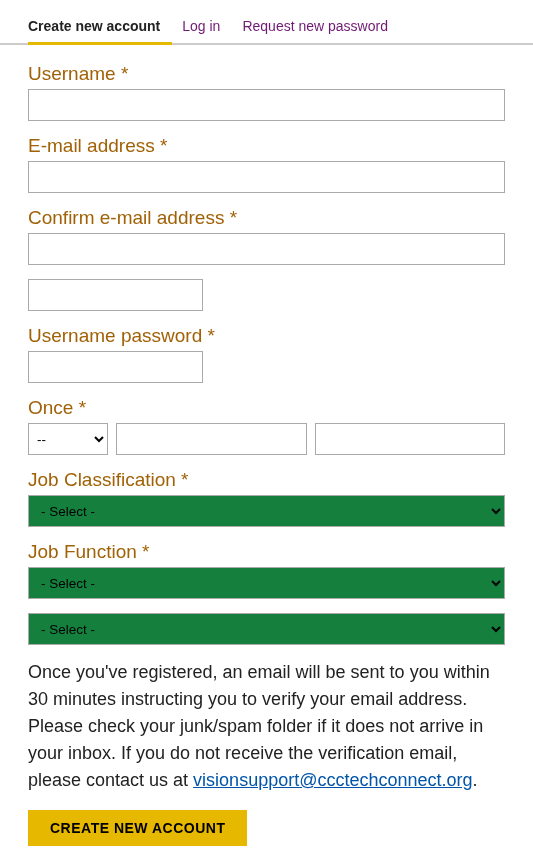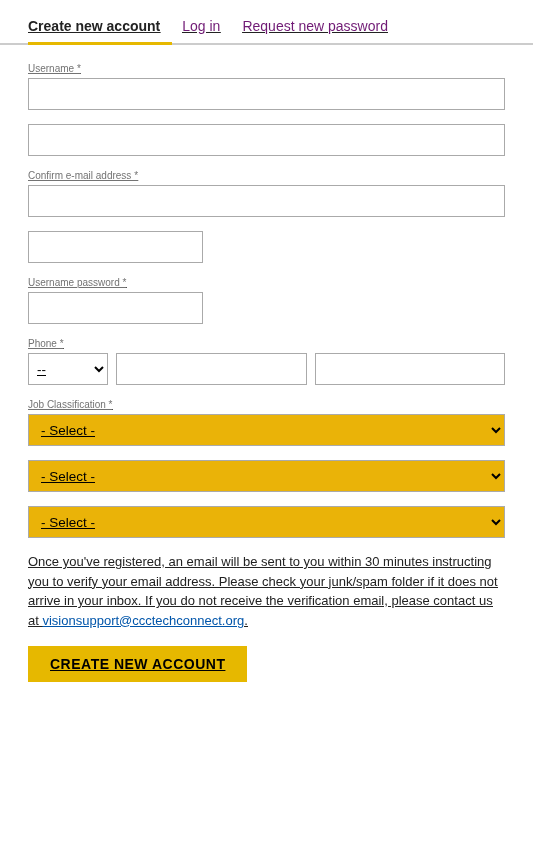--- a/index.html
+++ b/index.html
@@ -1,15 +1,15 @@
 <!DOCTYPE html>
 <html><head>
   <meta charset="utf-8">
   <style>
-    * { box-sizing: border-box; margin: 0; padding: 0; text-decoration: underline; }
+    * { box-sizing: border-box; margin: 0; padding: 0; }
     body {
       font-family: Arial, sans-serif;
       font-size: 14px;
       background: #fff;
       color: #222;
       width: 533px;
       min-height: 865px;
       padding: 0;
     }
 
@@ -47,22 +47,22 @@
       padding: 18px 28px 20px 28px;
     }
 
     .form-group {
       margin-bottom: 14px;
     }
 
     label {
       display: block;
       margin-bottom: 4px;
-      font-size: 10px;
-      color: #737373;
+      font-size: 19px;
+      color: #a16207;
     }
 
     input[type="text"],
     input[type="email"],
     input[type="password"] {
       width: 100%;
       height: 32px;
       border: 1px solid #aaa;
       padding: 4px 8px;
       font-size: 13.5px;
@@ -88,33 +88,33 @@
       flex: 1;
     }
 
     
     select {
       width: 100%;
       height: 32px;
       border: 1px solid #aaa;
       padding: 4px 8px;
       font-size: 13.5px;
-      background: #eab308;
+      background: #15803d;
       appearance: auto;
       cursor: pointer;
     }
 
     
     .password-input {
       width: 175px !important;
     }
 
     
     .info-text {
-      font-size: 13px;
+      font-size: 18px;
       color: #222;
       margin-top: 4px;
       margin-bottom: 16px;
       line-height: 1.5;
     }
     .info-text a {
       color: #0055aa;
       text-decoration: underline;
     }
 
@@ -143,20 +143,21 @@
 <div class="form-container">
 
   
   <div class="form-group">
     <label>Username *</label>
     <input type="text" placeholder="" style="">
   </div>
 
   
   <div class="form-group">
+    <label>E-mail address *</label>
     <input type="email" placeholder="" style="">
   </div>
 
   
   <div class="form-group">
     <label>Confirm e-mail address *</label>
     <input type="email" placeholder="" style="">
   </div>
 
   
@@ -165,21 +166,21 @@
   </div>
 
   
   <div class="form-group">
     <label>Username password *</label>
     <input type="password" class="password-input" placeholder="" style="">
   </div>
 
   
   <div class="form-group">
-    <label>Phone *</label>
+    <label>Once *</label>
     <div class="name-row">
       <select>
         <option>--</option>
         <option>Mr.</option>
         <option>Ms.</option>
         <option>Mrs.</option>
         <option>Dr.</option>
       </select>
       <input type="text" placeholder="" style="">
       <input type="text" placeholder="" style="">
@@ -191,20 +192,21 @@
   
   <div class="form-group">
     <label>Job Classification *</label>
     <select>
       <option>- Select -</option>
     </select>
   </div>
 
   
   <div class="form-group">
+    <label>Job Function *</label>
     <select>
       <option>- Select -</option>
     </select>
   </div>
 
   
   <div class="form-group">
     <select>
       <option>- Select -</option>
     </select>

